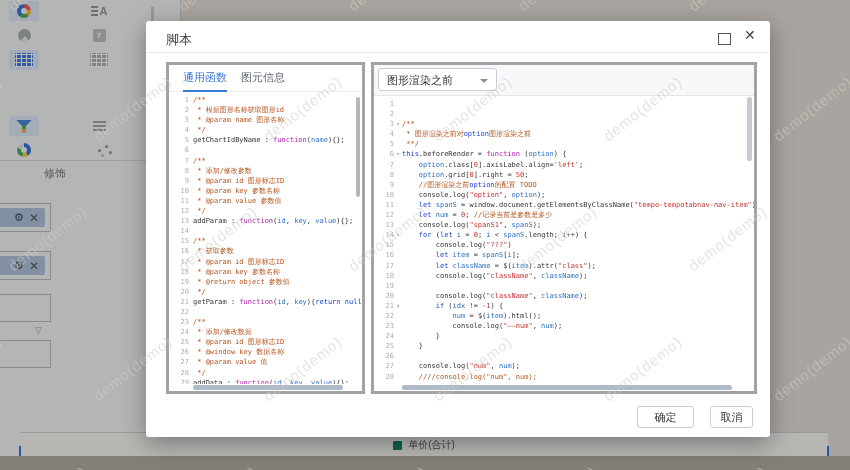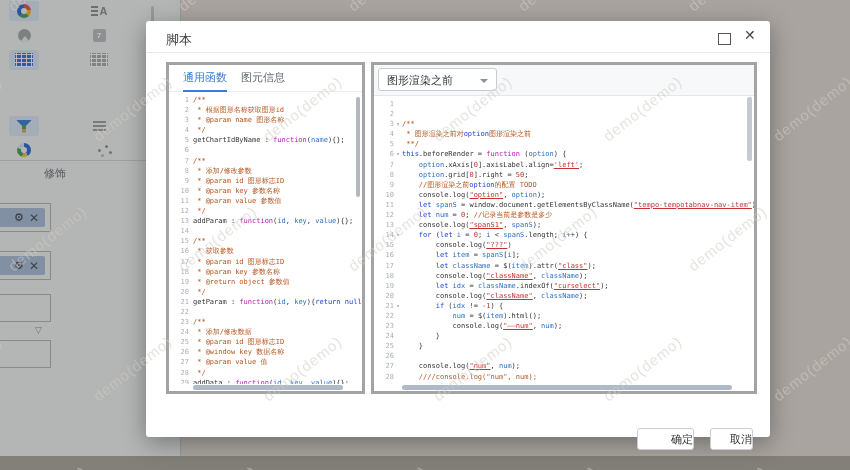--- a/index.html
+++ b/index.html
@@ -84,33 +84,33 @@
   .rp .ed{top:30px;}
   .ed-inner{position:absolute;left:0;top:4px;right:0;}
   .cl{height:10.1px;line-height:10.1px;white-space:pre;display:flex;}
   .ln{display:inline-block;width:20px;text-align:right;color:#a8aeb8;flex:0 0 20px;}
   .fold{display:inline-block;width:8px;text-align:center;color:#9aa0a8;font-size:6px;flex:0 0 8px;}
   .lp .fold{width:4px;flex-basis:4px;}
   .ctext{white-space:pre;}
   .tk-c{color:#b5541c;}
   .tk-k{color:#1d3fd0;}
   .tk-f{color:#b520b5;}
-  .tk-s{color:#c33131;text-decoration:underline;}
+  .tk-s{color:#c33131;}
   .tk-n{color:#c33131;}
   .tk-v{color:#2d6fc2;}
   .tk-p{color:#333;}
   .vscroll{position:absolute;border-radius:2px;background:#b3b8bf;}
   .lp .vscroll{right:2px;top:32px;width:4px;height:100px;}
   .rp .vscroll{right:2px;top:32px;width:5px;height:64px;background:#c6cbd1;}
   .hscroll{position:absolute;bottom:1px;height:5px;border-radius:3px;background:#aeb9c9;}
   .lp .hscroll{left:24px;width:150px;}
   .rp .hscroll{left:28px;width:330px;}
   
-  .btn{position:absolute;top:407px;height:22px;background:#fff;border:1px solid #c9ced6;border-radius:3px;
-    font-size:11px;color:#333;text-align:right;line-height:20px;box-sizing:border-box;cursor:pointer;}
+  .btn{position:absolute;top:385px;height:22px;background:#fff;border:1px solid #c9ced6;border-radius:3px;
+    font-size:11px;color:#333;text-align:center;line-height:20px;box-sizing:border-box;cursor:pointer;}
   .btn.ok{left:491px;width:57px;}
   .btn.cancel{left:564px;width:43px;}
   
   .wm-layer{position:absolute;left:0;top:0;width:850px;height:470px;z-index:300;pointer-events:none;overflow:hidden;}
   .wm{position:absolute;font-size:15px;letter-spacing:1px;color:rgba(210,204,194,.55);
       transform:rotate(-38deg);white-space:nowrap;}
 </style>
 </head>
 <body>
 
@@ -165,20 +165,26 @@
       <div class="sb-chip">
         <span class="gear">⚙</span>
         <span class="xx">✕</span>
       </div>
     </div>
     <div class="sb-box" style="top:294px;height:26px;"></div>
     <div class="sb-funnel">▽</div>
     <div class="sb-box" style="top:340px;height:26px;"></div>
   </div>
 
+  <div class="legend-panel">
+    <span class="corner bl"></span>
+    <span class="corner br"></span>
+    <span class="lg-sw" id="legend-sw" style="background: rgb(12, 124, 106);"></span>
+    <span class="lg-txt">单价(合计)</span>
+  </div>
   <div class="bottom-strip"></div>
 
   <div class="dim"></div>
 
   <div class="modal">
     <div class="m-title">脚本</div>
     <div class="m-max"></div>
     <div class="m-close">✕</div>
     <div class="m-hdiv"></div>
 
@@ -233,33 +239,33 @@
         </div>
       </div>
       <div class="ed" id="right-editor">
           <div class="ed-inner">
             <div class="cl"><span class="ln">1</span><span class="fold"></span><span class="ctext"></span></div>
             <div class="cl"><span class="ln">2</span><span class="fold"></span><span class="ctext"></span></div>
             <div class="cl"><span class="ln">3</span><span class="fold">▾</span><span class="ctext"><span class="tk-c">/**</span></span></div>
             <div class="cl"><span class="ln">4</span><span class="fold"></span><span class="ctext"><span class="tk-c"> * 图形渲染之前对</span><span class="tk-k">option</span><span class="tk-c">图形渲染之前</span></span></div>
             <div class="cl"><span class="ln">5</span><span class="fold"></span><span class="ctext"><span class="tk-c"> **/</span></span></div>
             <div class="cl"><span class="ln">6</span><span class="fold">▾</span><span class="ctext"><span class="tk-k">this</span><span class="tk-p">.beforeRender = </span><span class="tk-f">function</span><span class="tk-p"> (</span><span class="tk-v">option</span><span class="tk-p">) {</span></span></div>
-            <div class="cl"><span class="ln">7</span><span class="fold"></span><span class="ctext"><span class="tk-p">    </span><span class="tk-v">option</span><span class="tk-p">.xAxis[</span><span class="tk-n">0</span><span class="tk-p">].axisLabel.align=</span><span class="tk-s">'left'</span><span class="tk-p">;</span></span></div>
+            <div class="cl"><span class="ln">7</span><span class="fold"></span><span class="ctext"><span class="tk-p">    </span><span class="tk-v">option</span><span class="tk-p">.class[</span><span class="tk-n">0</span><span class="tk-p">].axisLabel.align=</span><span class="tk-s">'left'</span><span class="tk-p">;</span></span></div>
             <div class="cl"><span class="ln">8</span><span class="fold"></span><span class="ctext"><span class="tk-p">    </span><span class="tk-v">option</span><span class="tk-p">.grid[</span><span class="tk-n">0</span><span class="tk-p">].right = </span><span class="tk-n">50</span><span class="tk-p">;</span></span></div>
             <div class="cl"><span class="ln">9</span><span class="fold"></span><span class="ctext"><span class="tk-c">    //图形渲染之前</span><span class="tk-k">option</span><span class="tk-c">的配置 TODO</span></span></div>
             <div class="cl"><span class="ln">10</span><span class="fold"></span><span class="ctext"><span class="tk-p">    console.log(</span><span class="tk-s">"option"</span><span class="tk-p">, </span><span class="tk-v">option</span><span class="tk-p">);</span></span></div>
             <div class="cl"><span class="ln">11</span><span class="fold"></span><span class="ctext"><span class="tk-p">    </span><span class="tk-k">let</span><span class="tk-p"> </span><span class="tk-v">spanS</span><span class="tk-p"> = window.document.getElementsByClassName(</span><span class="tk-s">"tempo-tempotabnav-nav-item"</span><span class="tk-p">);</span></span></div>
             <div class="cl"><span class="ln">12</span><span class="fold"></span><span class="ctext"><span class="tk-p">    </span><span class="tk-k">let</span><span class="tk-p"> </span><span class="tk-v">num</span><span class="tk-p"> = </span><span class="tk-n">0</span><span class="tk-p">; </span><span class="tk-c">//记录当前是参数是多少</span></span></div>
             <div class="cl"><span class="ln">13</span><span class="fold"></span><span class="ctext"><span class="tk-p">    console.log(</span><span class="tk-s">"spanS1"</span><span class="tk-p">, </span><span class="tk-v">spanS</span><span class="tk-p">);</span></span></div>
             <div class="cl"><span class="ln">14</span><span class="fold">▾</span><span class="ctext"><span class="tk-p">    </span><span class="tk-k">for</span><span class="tk-p"> (</span><span class="tk-k">let</span><span class="tk-p"> </span><span class="tk-v">i</span><span class="tk-p"> = </span><span class="tk-n">0</span><span class="tk-p">; </span><span class="tk-v">i</span><span class="tk-p"> &lt; </span><span class="tk-v">spanS</span><span class="tk-p">.length; </span><span class="tk-v">i</span><span class="tk-p">++) {</span></span></div>
             <div class="cl"><span class="ln">15</span><span class="fold"></span><span class="ctext"><span class="tk-p">        console.log(</span><span class="tk-s">"???"</span><span class="tk-p">)</span></span></div>
             <div class="cl"><span class="ln">16</span><span class="fold"></span><span class="ctext"><span class="tk-p">        </span><span class="tk-k">let</span><span class="tk-p"> </span><span class="tk-v">item</span><span class="tk-p"> = </span><span class="tk-v">spanS</span><span class="tk-p">[</span><span class="tk-v">i</span><span class="tk-p">];</span></span></div>
             <div class="cl"><span class="ln">17</span><span class="fold"></span><span class="ctext"><span class="tk-p">        </span><span class="tk-k">let</span><span class="tk-p"> </span><span class="tk-v">className</span><span class="tk-p"> = $(</span><span class="tk-v">item</span><span class="tk-p">).attr(</span><span class="tk-s">"class"</span><span class="tk-p">);</span></span></div>
             <div class="cl"><span class="ln">18</span><span class="fold"></span><span class="ctext"><span class="tk-p">        console.log(</span><span class="tk-s">"className"</span><span class="tk-p">, </span><span class="tk-v">className</span><span class="tk-p">);</span></span></div>
-            <div class="cl"><span class="ln">19</span><span class="fold"></span><span class="ctext"><span class="tk-p">        </span><span class="tk-k">let</span><span class="tk-p"> </span><span class="tk-v">idx</span><span class="tk-p"> = </span><span class="tk-v">className</span><span class="tk-p">.indexOf(</span><span class="tk-s">"curselect"</span><span class="tk-p">);</span></span></div>
+            <div class="cl"><span class="ln">19</span><span class="fold"></span></div>
             <div class="cl"><span class="ln">20</span><span class="fold"></span><span class="ctext"><span class="tk-p">        console.log(</span><span class="tk-s">"className"</span><span class="tk-p">, </span><span class="tk-v">className</span><span class="tk-p">);</span></span></div>
             <div class="cl"><span class="ln">21</span><span class="fold">▾</span><span class="ctext"><span class="tk-p">        </span><span class="tk-k">if</span><span class="tk-p"> (</span><span class="tk-v">idx</span><span class="tk-p"> != -</span><span class="tk-n">1</span><span class="tk-p">) {</span></span></div>
             <div class="cl"><span class="ln">22</span><span class="fold"></span><span class="ctext"><span class="tk-p">            </span><span class="tk-v">num</span><span class="tk-p"> = $(</span><span class="tk-v">item</span><span class="tk-p">).html();</span></span></div>
             <div class="cl"><span class="ln">23</span><span class="fold"></span><span class="ctext"><span class="tk-p">            console.log(</span><span class="tk-s">"——num"</span><span class="tk-p">, </span><span class="tk-v">num</span><span class="tk-p">);</span></span></div>
             <div class="cl"><span class="ln">24</span><span class="fold"></span><span class="ctext"><span class="tk-p">        }</span></span></div>
             <div class="cl"><span class="ln">25</span><span class="fold"></span><span class="ctext"><span class="tk-p">    }</span></span></div>
             <div class="cl"><span class="ln">26</span><span class="fold"></span><span class="ctext"></span></div>
             <div class="cl"><span class="ln">27</span><span class="fold"></span><span class="ctext"><span class="tk-p">    console.log(</span><span class="tk-s">"num"</span><span class="tk-p">, </span><span class="tk-v">num</span><span class="tk-p">);</span></span></div>
             <div class="cl"><span class="ln">28</span><span class="fold"></span><span class="ctext"><span class="tk-c">    ////console.log("num", num);</span></span></div>
             <div class="cl"><span class="ln">29</span><span class="fold"></span><span class="ctext"><span class="tk-k">    // switch (num) {</span></span></div>

